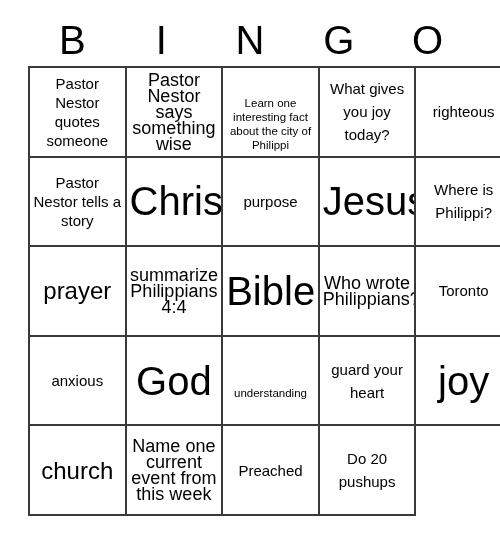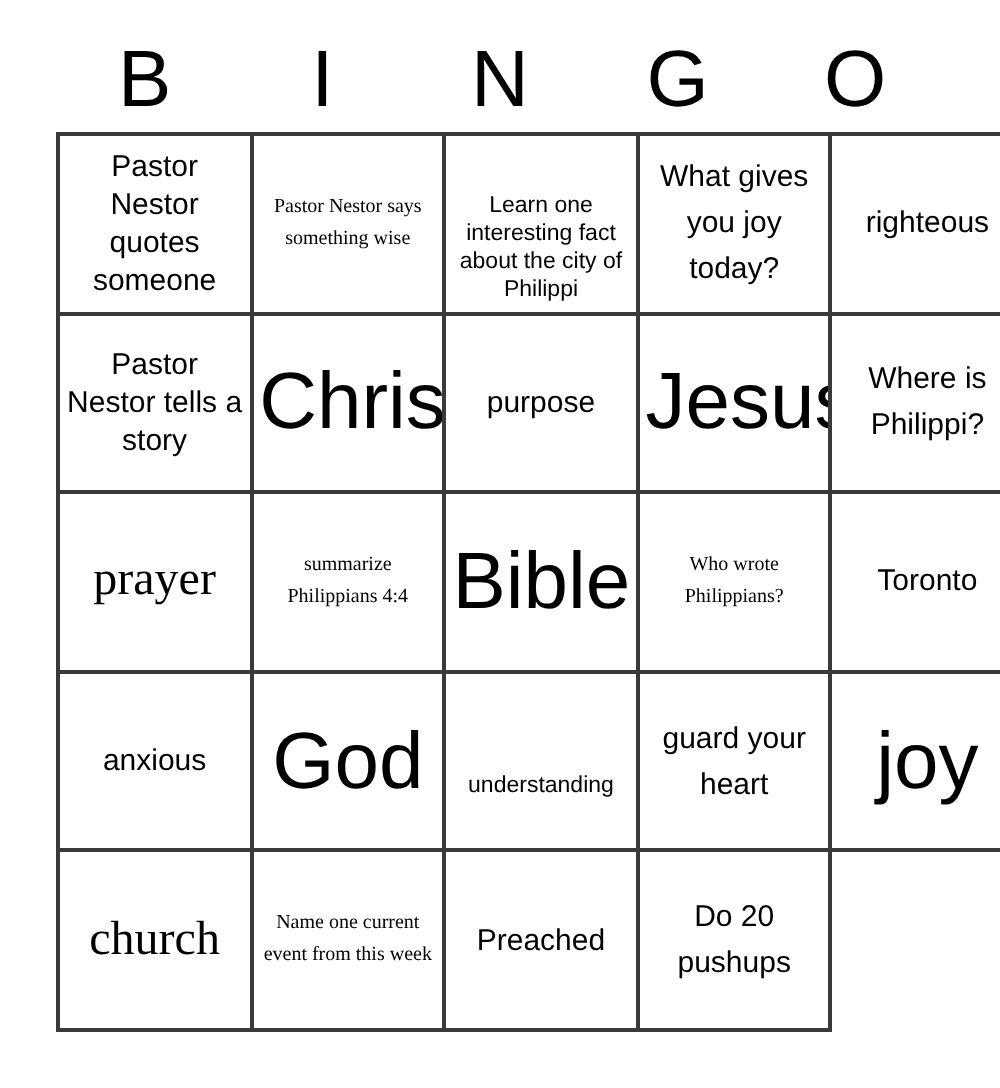--- a/index.html
+++ b/index.html
@@ -75,24 +75,24 @@
   .cell-text {
     display: block;
     width: 100%;
     text-align: center;
     color: #000000;
     font-weight: 400;
   }
 
   
   .size-xl  { font-size: 40px; line-height: 34px; }
-  .size-lg  { font-size: 24px; line-height: 27px; font-family: Liberation Serif, serif; }
+  .size-lg  { font-size: 24px; line-height: 27px; }
   .size-md  { font-size: 15px; line-height: 23px; }
   .size-sm  { font-size: 15px; line-height: 19px; }
-  .size-xs  { font-size: 10px; line-height: 16px; font-family: Liberation Serif, serif; }
+  .size-xs  { font-size: 18px; line-height: 16px; }
   .size-xxs { font-size: 11.5px; line-height: 14px; margin-top: 24px; }
 </style>
 </head>
 <body>
 
 <div class="card">
 
   <div class="header-row">
     <div class="header-letter">B</div>
     <div class="header-letter">I</div>

